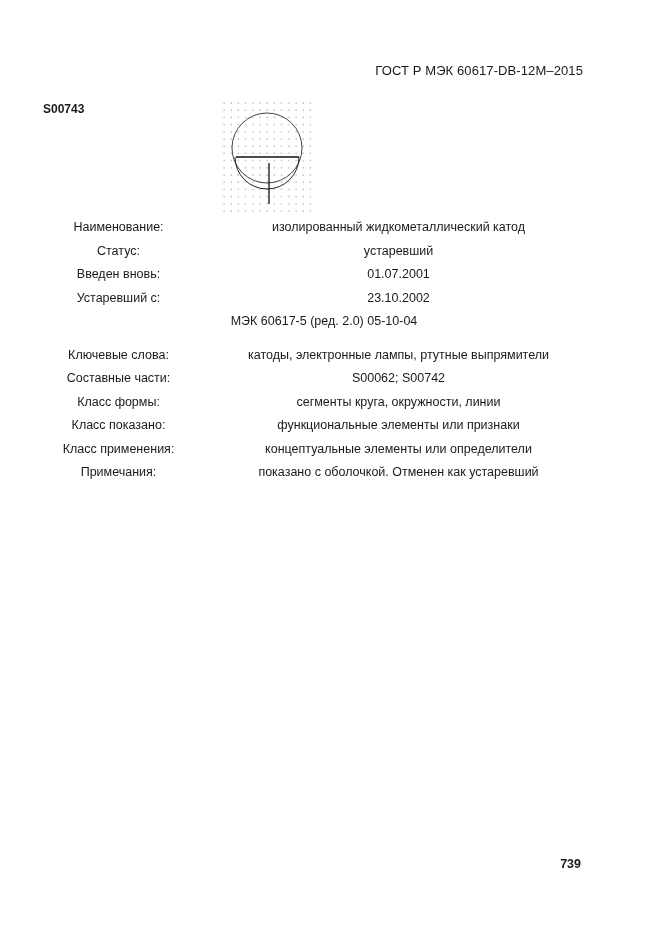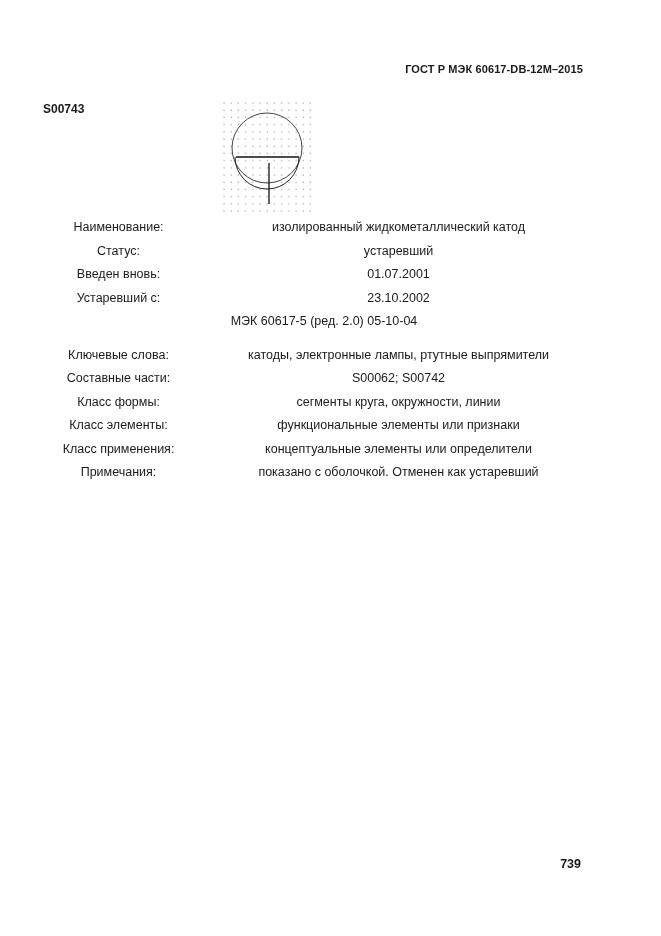--- a/index.html
+++ b/index.html
@@ -2,21 +2,21 @@
 <html><head>
 <meta charset="utf-8">
 <style>
   html, body { margin: 0; padding: 0; background: #ffffff; }
   body {
     width: 661px; height: 936px; position: relative; overflow: hidden;
     font-family: "Liberation Sans", sans-serif; color: #1a1a1a;
   }
   .header-std {
     position: absolute; right: 78px; top: 63px;
-    font-size: 11px; font-weight: bold; letter-spacing: 0.1px;
+    font-size: 13px; font-weight: normal; letter-spacing: 0.1px;
   }
   .symbol-id {
     position: absolute; left: 43px; top: 102px;
     font-size: 12px; font-weight: bold;
   }
   .symbol-graphic {
     position: absolute; left: 222px; top: 101px; width: 92px; height: 112px;
   }
   .attrs {
     position: absolute; left: 44px; top: 219px; width: 560px;
@@ -86,21 +86,21 @@
   </div>
   <div class="row">
     <span class="label">Составные части:</span>
     <span class="value">S00062; S00742</span>
   </div>
   <div class="row">
     <span class="label">Класс формы:</span>
     <span class="value">сегменты круга, окружности, линии</span>
   </div>
   <div class="row">
-    <span class="label">Класс элементы:</span>
+    <span class="label">Класс показано:</span>
     <span class="value">функциональные элементы или признаки</span>
   </div>
   <div class="row">
     <span class="label">Класс применения:</span>
     <span class="value">концептуальные элементы или определители</span>
   </div>
   <div class="row">
     <span class="label">Примечания:</span>
     <span class="value">показано с оболочкой. Отменен как устаревший</span>
   </div>

